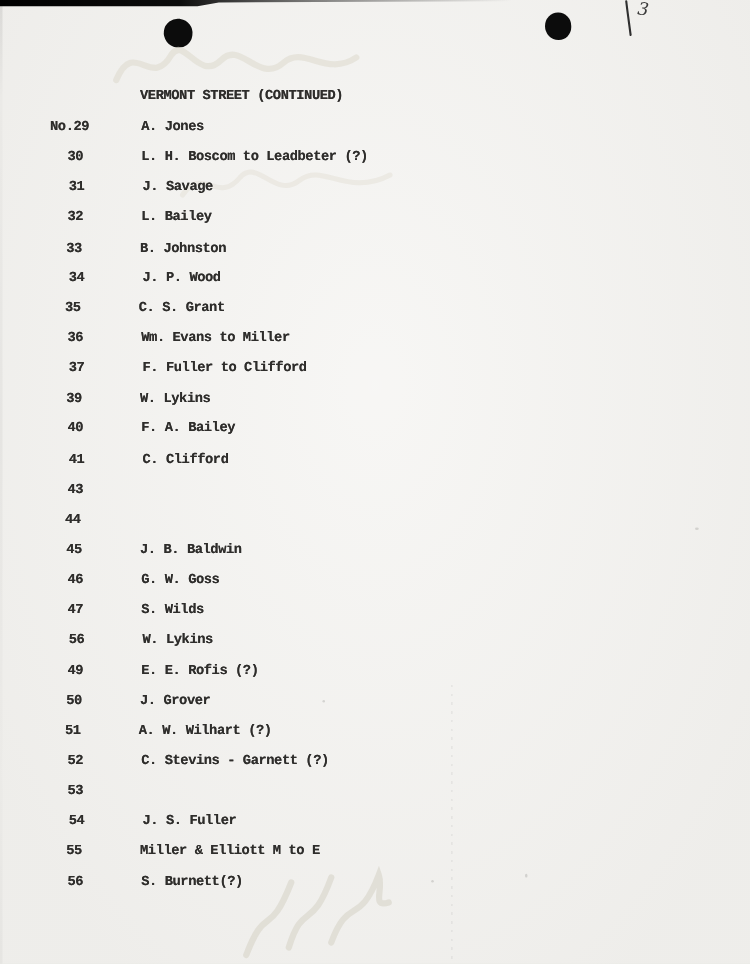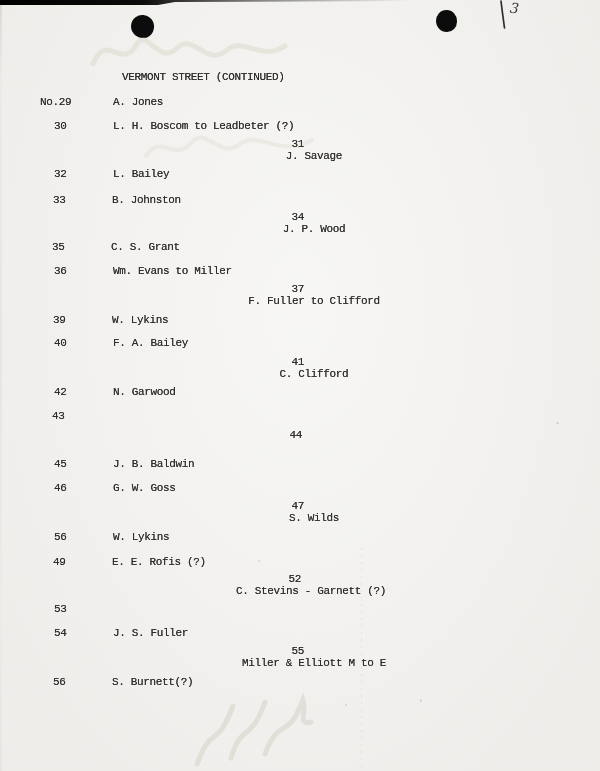--- a/index.html
+++ b/index.html
@@ -31,34 +31,34 @@
   .corner{
     position:absolute;left:494px;top:0;width:40px;height:34px;
   }
   .corner svg{position:absolute;left:0;top:0;}
   .corner-num{
     position:absolute;left:16px;top:1px;
     font-family:"DejaVu Serif",serif;font-style:italic;font-size:14px;
     color:#3a3a3a;transform:rotate(7deg);line-height:1;
   }
   .title{
-    position:absolute;left:122px;top:71px;margin:0;
-    font-size:11px;font-weight:400;letter-spacing:-0.35px;
+    position:absolute;left:112px;top:71px;margin:0;
+    font-size:11px;font-weight:700;letter-spacing:-0.35px;
     color:#2e2d2b;text-shadow:0 0 0.4px rgba(45,44,42,.85);
   }
   .list{
     position:absolute;left:40px;top:90px;width:520px;
     font-size:11px;letter-spacing:-0.35px;color:#2e2d2b;
     text-shadow:0 0 0.4px rgba(45,44,42,.8);
   }
   .row{
     display:flex;height:24.15px;align-items:center;
-    font-weight:400;
-  }
-  .row:nth-child(3n){transform:translateX(1px);flex-direction:column;}
+    font-weight:700;
+  }
+  .row:nth-child(3n){transform:translateX(1px);}
   .row:nth-child(7n){transform:translateX(-2px);}
   .row:nth-child(5n){transform:translateX(-1px) translateY(0.5px);}
   .num{
     display:inline-block;width:47px;padding-left:14px;box-sizing:border-box;
     white-space:pre;
   }
   .num.first{padding-left:0;}
   .name{margin-left:26px;white-space:pre;}
   
   .crease{
@@ -153,24 +153,20 @@
       </div>
       <div class="row">
         <span class="num">40</span>
         <span class="name">F. A. Bailey</span>
       </div>
       <div class="row">
         <span class="num">41</span>
         <span class="name">C. Clifford</span>
       </div>
       <div class="row">
-        <span class="num">42</span>
-        <span class="name">N. Garwood</span>
-      </div>
-      <div class="row">
         <span class="num">43</span>
       </div>
       <div class="row">
         <span class="num">44</span>
       </div>
       <div class="row">
         <span class="num">45</span>
         <span class="name">J. B. Baldwin</span>
       </div>
       <div class="row">
@@ -181,20 +177,28 @@
         <span class="num">47</span>
         <span class="name">S. Wilds</span>
       </div>
       <div class="row">
         <span class="num">56</span>
         <span class="name">W. Lykins</span>
       </div>
       <div class="row">
         <span class="num">49</span>
         <span class="name">E. E. Rofis (?)</span>
+      </div>
+      <div class="row">
+        <span class="num">50</span>
+        <span class="name">J. Grover</span>
+      </div>
+      <div class="row">
+        <span class="num">51</span>
+        <span class="name">A. W. Wilhart (?)</span>
       </div>
       <div class="row">
         <span class="num">52</span>
         <span class="name">C. Stevins - Garnett (?)</span>
       </div>
       <div class="row">
         <span class="num">53</span>
       </div>
       <div class="row">
         <span class="num">54</span>

